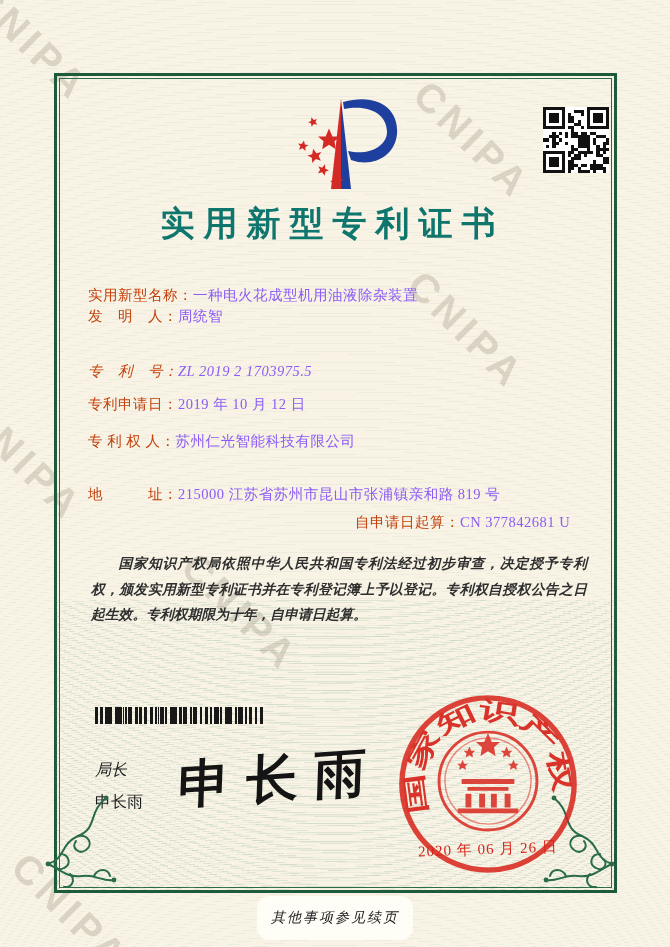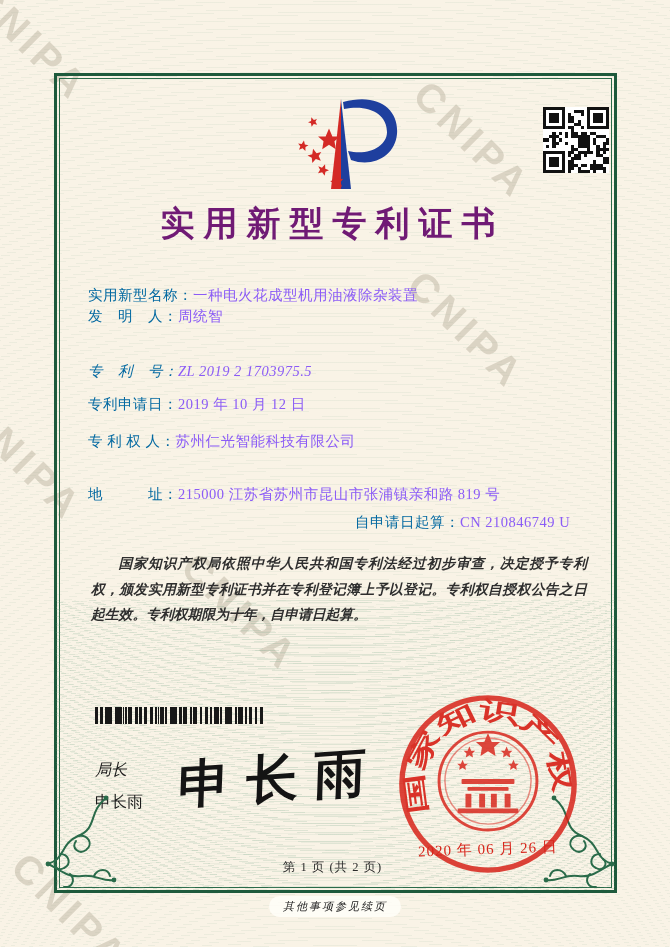--- a/index.html
+++ b/index.html
@@ -49,26 +49,26 @@
   }
 
   .logo{position:absolute;left:293px;top:96px;z-index:2;}
 
   .qr{position:absolute;left:543px;top:107px;width:66px;height:66px;z-index:2;background:#fff;}
   .qr svg{display:block;}
 
   .doc-title{
     position:absolute;left:54px;top:201px;width:557px;z-index:2;
     text-align:center;font-size:34px;font-weight:bold;letter-spacing:9px;
-    color:#701a75;
+    color:#0f766e;
   }
 
   .fields{position:absolute;left:88px;top:286px;width:500px;z-index:2;}
   .field-row{position:absolute;left:0;font-size:14.5px;letter-spacing:.5px;color:#222;white-space:nowrap;}
-  .field-row .lbl{color:#0369a1;margin-top:20px;}
+  .field-row .lbl{color:#c2410c;margin-top:20px;}
   .field-row .val{color:#8b5cf6;}
   .r0{top:0px;} .r1{top:21px;} .r2{top:76px;font-style:italic;} .r3{top:109px;} .r4{top:146px;} .r5{top:199px;} .r6{top:227px;}
   .grant-no{position:absolute;left:267px;top:0;}
 
   .paragraphs{
     position:absolute;left:88px;top:548px;width:502px;z-index:2;
     font-size:13.8px;line-height:1.85;color:#2e2e2e;
     font-style:italic;text-align:justify;
   }
   .paragraphs p{margin:3px;text-indent:2em;font-weight:bold;}
@@ -105,21 +105,21 @@
 
   .page-footer{
     position:absolute;left:54px;top:859px;width:557px;z-index:2;
     text-align:center;font-size:12.5px;color:#2b2b2b;letter-spacing:1px;
   }
   .continuation-note{
     position:absolute;left:0;top:896px;width:670px;z-index:2;text-align:center;
   }
   .continuation-note span{
     display:inline-block;background:rgba(255,254,248,.85);
-    padding:3px 14px;font-size:11px;font-style:italic;color:#222;letter-spacing:2px;border-radius:12px;
+    padding:13px 14px;font-size:14px;font-style:italic;color:#222;letter-spacing:2px;border-radius:12px;
   }
 
   .flourish{position:absolute;z-index:2;}
   .flourish-bl{left:36px;top:792px;}
   .flourish-br{left:532px;top:792px;transform:scaleX(-1);}
 </style>
 </head>
 <body>
 
 <div class="page">
@@ -310,21 +310,21 @@
     <div class="field-row r3">
       <span class="lbl">专利申请日：</span><span class="val">2019 年 10 月 12 日</span>
     </div>
     <div class="field-row r4">
       <span class="lbl">专 利 权 人：</span><span class="val">苏州仁光智能科技有限公司</span>
     </div>
     <div class="field-row r5">
       <span class="lbl">地　　　址：</span><span class="val">215000 江苏省苏州市昆山市张浦镇亲和路 819 号</span>
     </div>
     <div class="field-row r6">
-      <span class="grant-no"><span class="lbl">自申请日起算：</span><span class="val">CN 210846749 U</span></span>
+      <span class="grant-no"><span class="lbl">自申请日起算：</span><span class="val">CN 377842681 U</span></span>
     </div>
   </div>
 
   <div class="paragraphs">
     <p>国家知识产权局依照中华人民共和国专利法经过初步审查，决定授予专利权，颁发实用新型专利证书并在专利登记簿上予以登记。专利权自授权公告之日起生效。专利权期限为十年，自申请日起算。</p>
   </div>
 
   <div class="barcode"></div>
 
   <div class="signer-title">局长</div>
@@ -386,19 +386,18 @@
       <path d="M34,82 c6,6 2,14 -6,13"></path>
       <path d="M58,84 c4,-8 14,-8 16,0"></path>
     </g>
     <g fill="#2a6b4a">
       <circle cx="70" cy="6" r="2.4"></circle>
         <circle cx="12" cy="72" r="2.4"></circle>
         <circle cx="78" cy="88" r="2.4"></circle>
     </g>
   </svg>
 
-  <div class="page-footer">第 1 页 (共 2 页)</div>
 
   <div class="continuation-note">
     <span>其他事项参见续页</span>
   </div>
 
 </div>
 
 </body></html>

